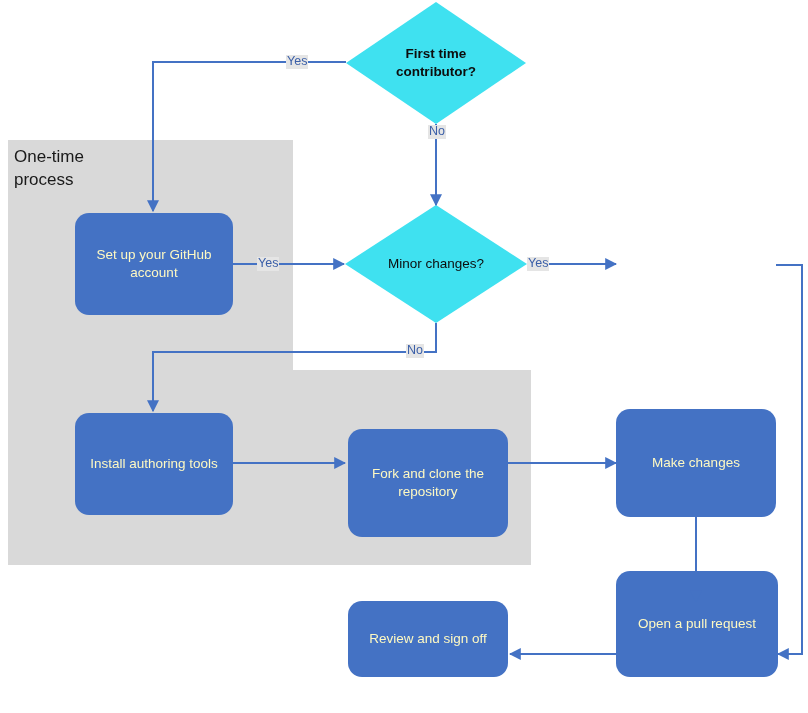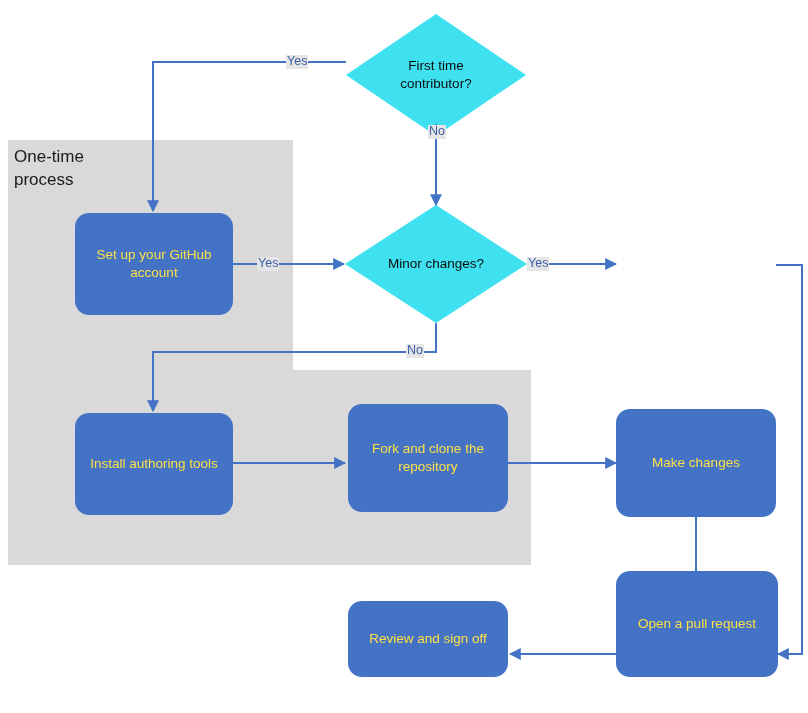--- a/index.html
+++ b/index.html
@@ -31,21 +31,21 @@
     color: #1a1a1a;
     white-space: pre-line;
   }
   .node {
     position: absolute;
     box-sizing: border-box;
     display: flex;
     align-items: center;
     justify-content: center;
     text-align: center;
-    color: #fde047;
+    color: #fef9c3;
     font-size: 13.5px;
     line-height: 1.35;
     padding: 12px 10px;
     border-radius: 14px;
     background: #4472c4;
     white-space: pre-line;
   }
   .decision {
     position: absolute;
     display: flex;
@@ -124,42 +124,42 @@
 
     <path class="wire" marker-end="url(#arrow)" d="M 508 463 L 616 463"></path>
 
     <path class="wire" marker-end="url(#arrow)" d="M 696 515 L 696 601"></path>
 
     <path class="wire" marker-end="url(#arrow)" d="M 776 265 L 802 265 L 802 654 L 778 654"></path>
 
     <path class="wire" marker-end="url(#arrow)" d="M 616 654 L 510 654"></path>
   </svg>
 
-  <div class="decision" style="left:346px; top:14px; width:180px; height:122px;">
+  <div class="decision" style="left:346px; top:2px; width:180px; height:122px;font-weight:bold;">
     <span class="dshape"></span>
     <span class="dtext">First time
 contributor?</span>
   </div>
 
   <div class="decision" style="left:345px; top:205px; width:182px; height:118px;">
     <span class="dshape"></span>
     <span class="dtext">Minor changes?</span>
   </div>
 
   <div class="node" style="left:75px; top:213px; width:158px; height:102px;">
     <span>Set up your GitHub
 account</span>
   </div>
 
 
   <div class="node" style="left:75px; top:413px; width:158px; height:102px;">
     <span>Install authoring tools</span>
   </div>
 
-  <div class="node" style="left:348px; top:404px; width:160px; height:108px;">
+  <div class="node" style="left:348px; top:429px; width:160px; height:108px;">
     <span>Fork and clone the
 repository</span>
   </div>
 
   <div class="node" style="left:616px; top:409px; width:160px; height:108px;">
     <span>Make changes</span>
   </div>
 
   <div class="node" style="left:616px; top:571px; width:162px; height:106px;">
     <span>Open a pull request</span>

